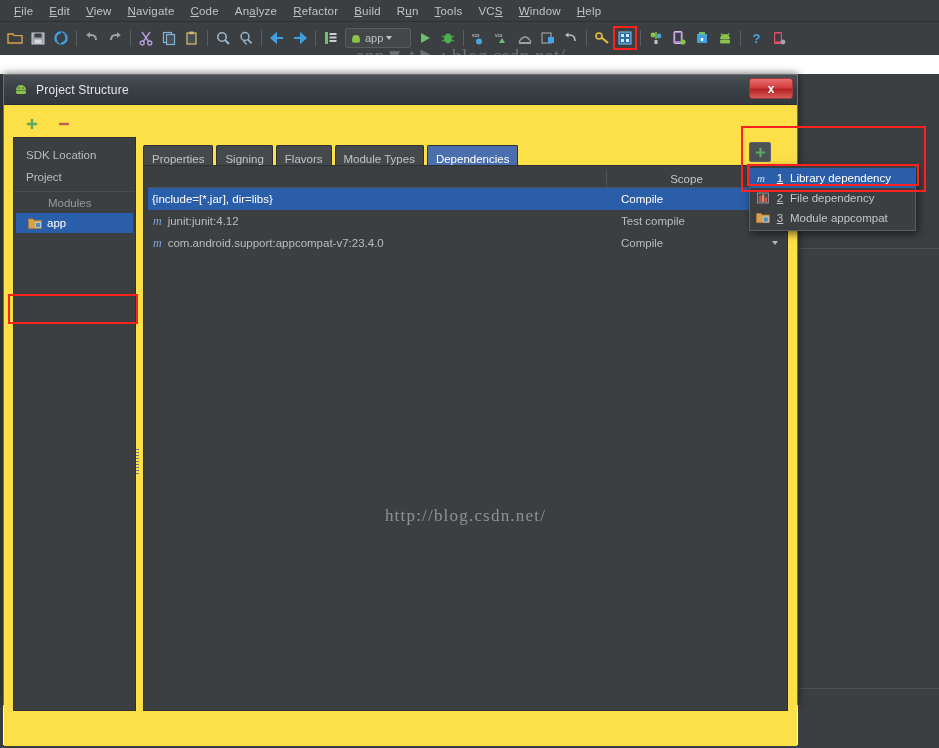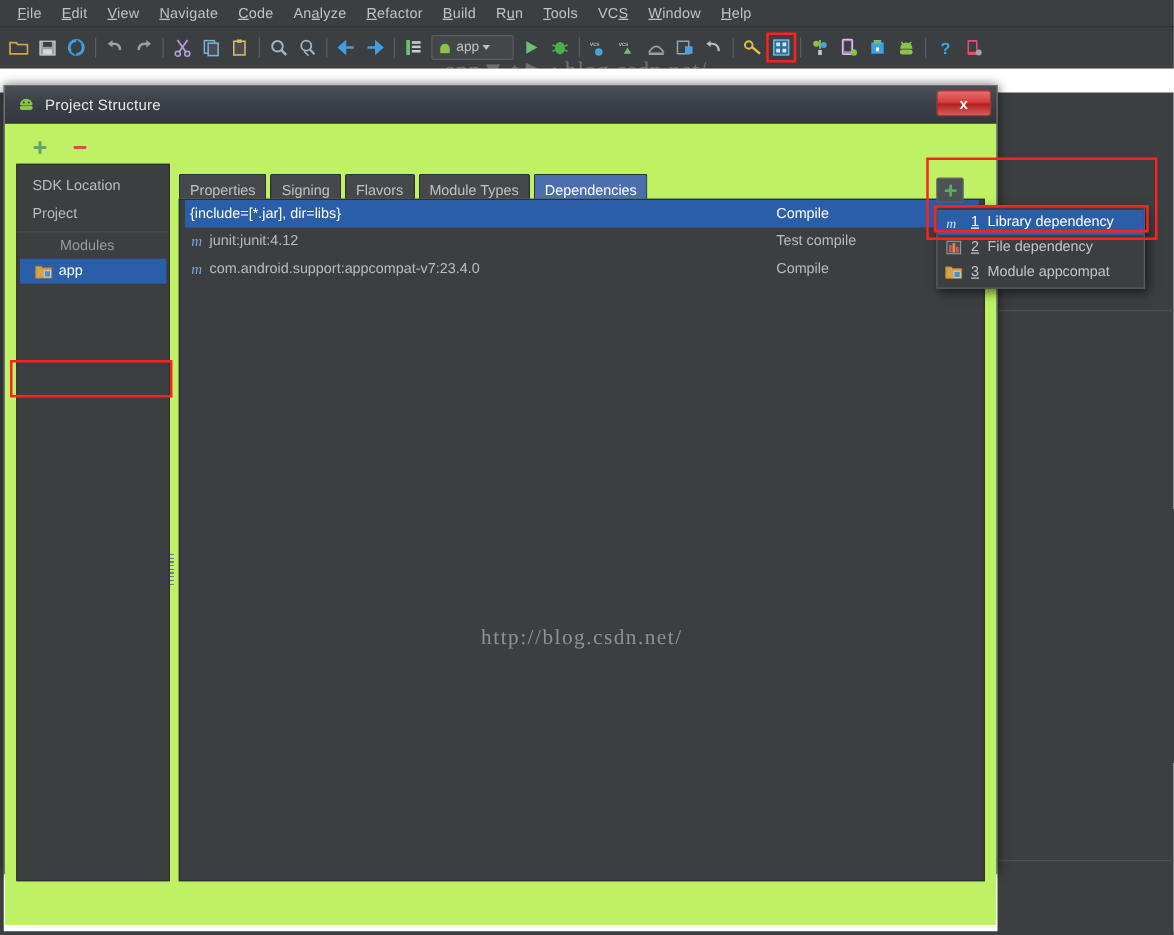--- a/index.html
+++ b/index.html
@@ -58,21 +58,21 @@
   }
 
   
   .white-strip {
     position: absolute; left: 0; top: 55px; width: 939px; height: 19px;
     background: #ffffff;
   }
 
   
   .dialog {
-    position: absolute; left: 3px; top: 68px; width: 795px; height: 631px;
+    position: absolute; left: 3px; top: 74px; width: 795px; height: 631px;
     background: #3c3f41;
     border: 1px solid #6d7072;
     box-shadow: 0 0 8px rgba(0,0,0,.6);
   }
   .dlg-titlebar {
     position: relative; height: 30px;
     background: linear-gradient(to bottom, #4a5055 0%, #3a4045 45%, #32383d 100%);
     border-bottom: 1px solid #2b2e30;
     display: flex; align-items: center; padding-left: 9px;
   }
@@ -81,21 +81,21 @@
   .dlg-close {
     position: absolute; right: 4px; top: 3px; width: 44px; height: 21px;
     border-radius: 3px; border: 1px solid #9a3a3a;
     background: linear-gradient(to bottom,#e96f6f 0%, #d43e3e 45%, #b32222 55%, #d85a5a 100%);
     display: flex; align-items: center; justify-content: center;
     color: #fff; font-size: 12px; font-weight: bold;
   }
 
   .dlg-body {
     position: relative; width: 100%; height: 641px;
-    background: #bef264;
+    background: #fde047;
     padding: 6px 13px 0 6px;
   }
 
   
   .sidebar {
     position: absolute; left: 9px; top: 32px; width: 123px; height: 574px;
     background: #3c3f41;
     border: 1px solid #2e3133;
   }
   .side-toolbar {
@@ -567,20 +567,25 @@
         <div class="tab">
             <span>Module Types</span>
           </div>
         <div class="tab active">
             <span>Dependencies</span>
           </div>
       </div>
       <div class="tab-hl-box"></div>
 
       <div class="content">
+        <div class="table-head">
+          <div class="th-name"></div>
+          <div class="th-scope">Scope</div>
+          <div class="th-pad"></div>
+        </div>
 
         <div class="rows">
           <div class="row sel">
             <div class="cell-name">
               <span>{include=[*.jar], dir=libs}</span>
             </div>
             <div class="cell-scope">
               <span>Compile</span>
             </div>
             <div class="cell-arrow">

